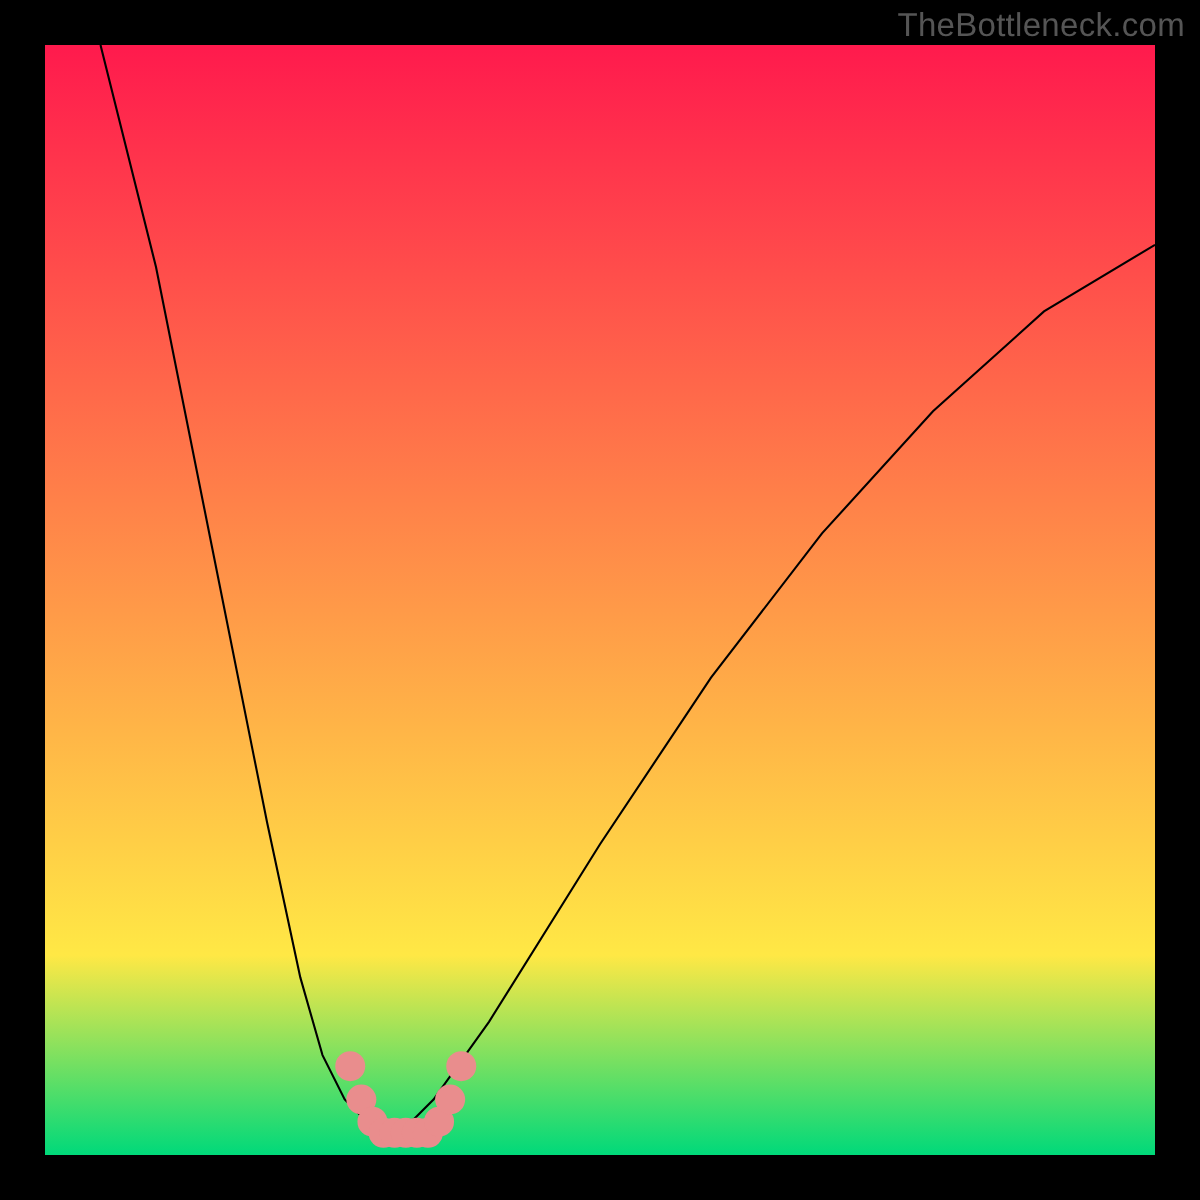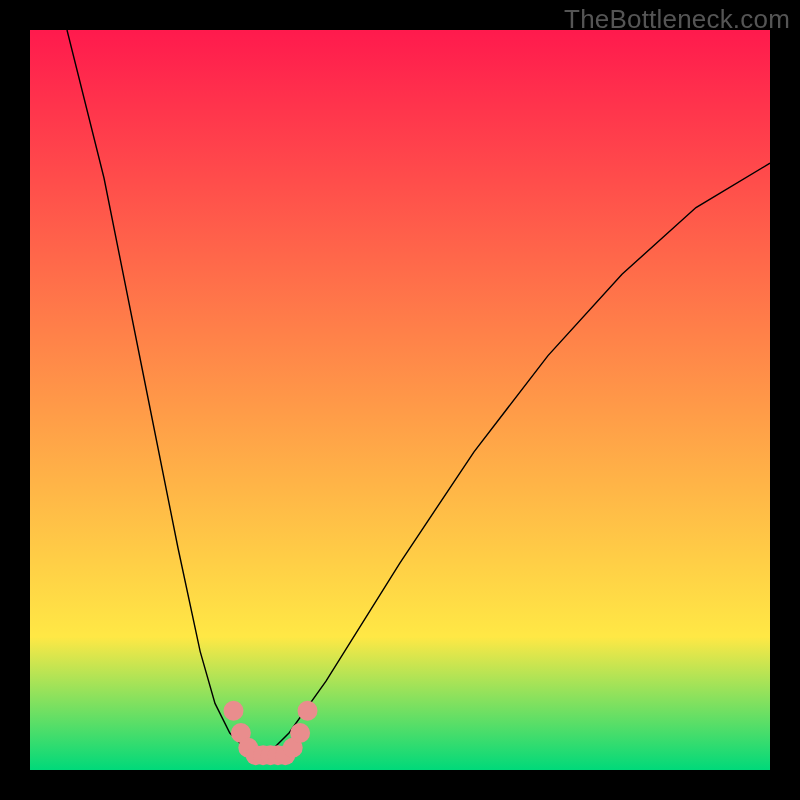--- a/index.html
+++ b/index.html
@@ -14,21 +14,21 @@
     position: relative;
     width: 800px;
     height: 800px;
     background: #000;
   }
   .watermark {
     position: absolute;
     top: 4px;
     right: 10px;
     color: #555;
-    font-size: 26px;
+    font-size: 22px;
     font-weight: 500;
     letter-spacing: 0.2px;
     user-select: none;
   }
   .plot {
     position: absolute;
     left: 30px;
     top: 30px;
     width: 740px;
     height: 740px;

